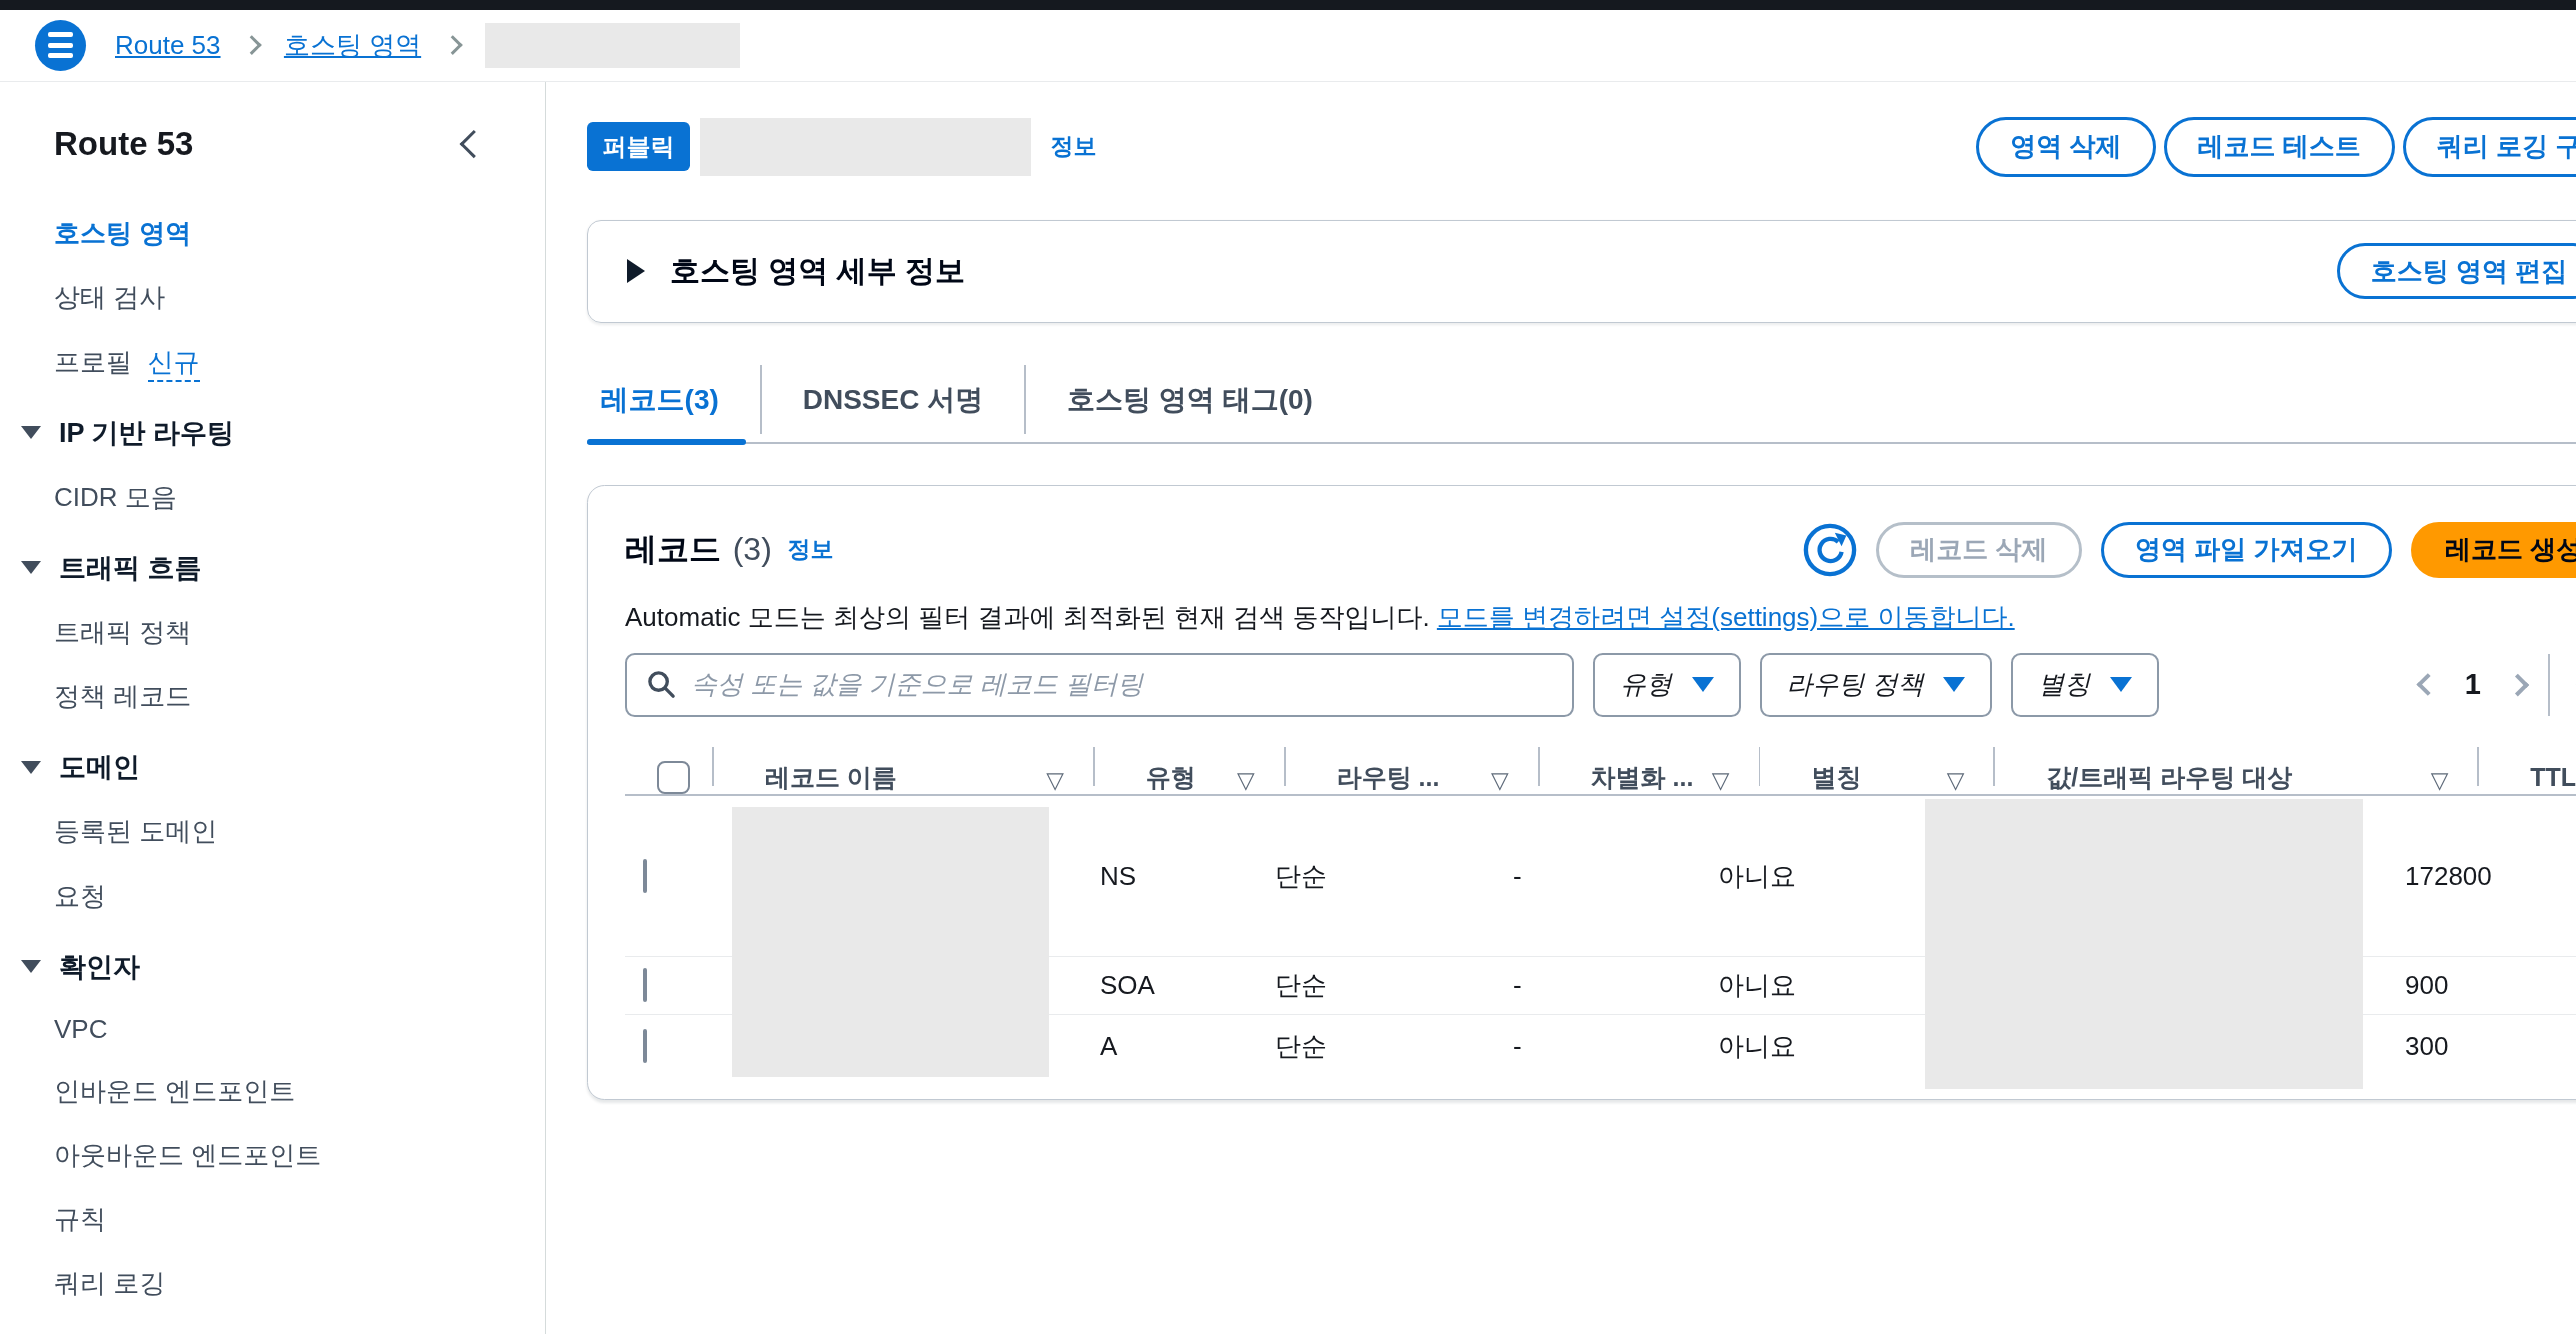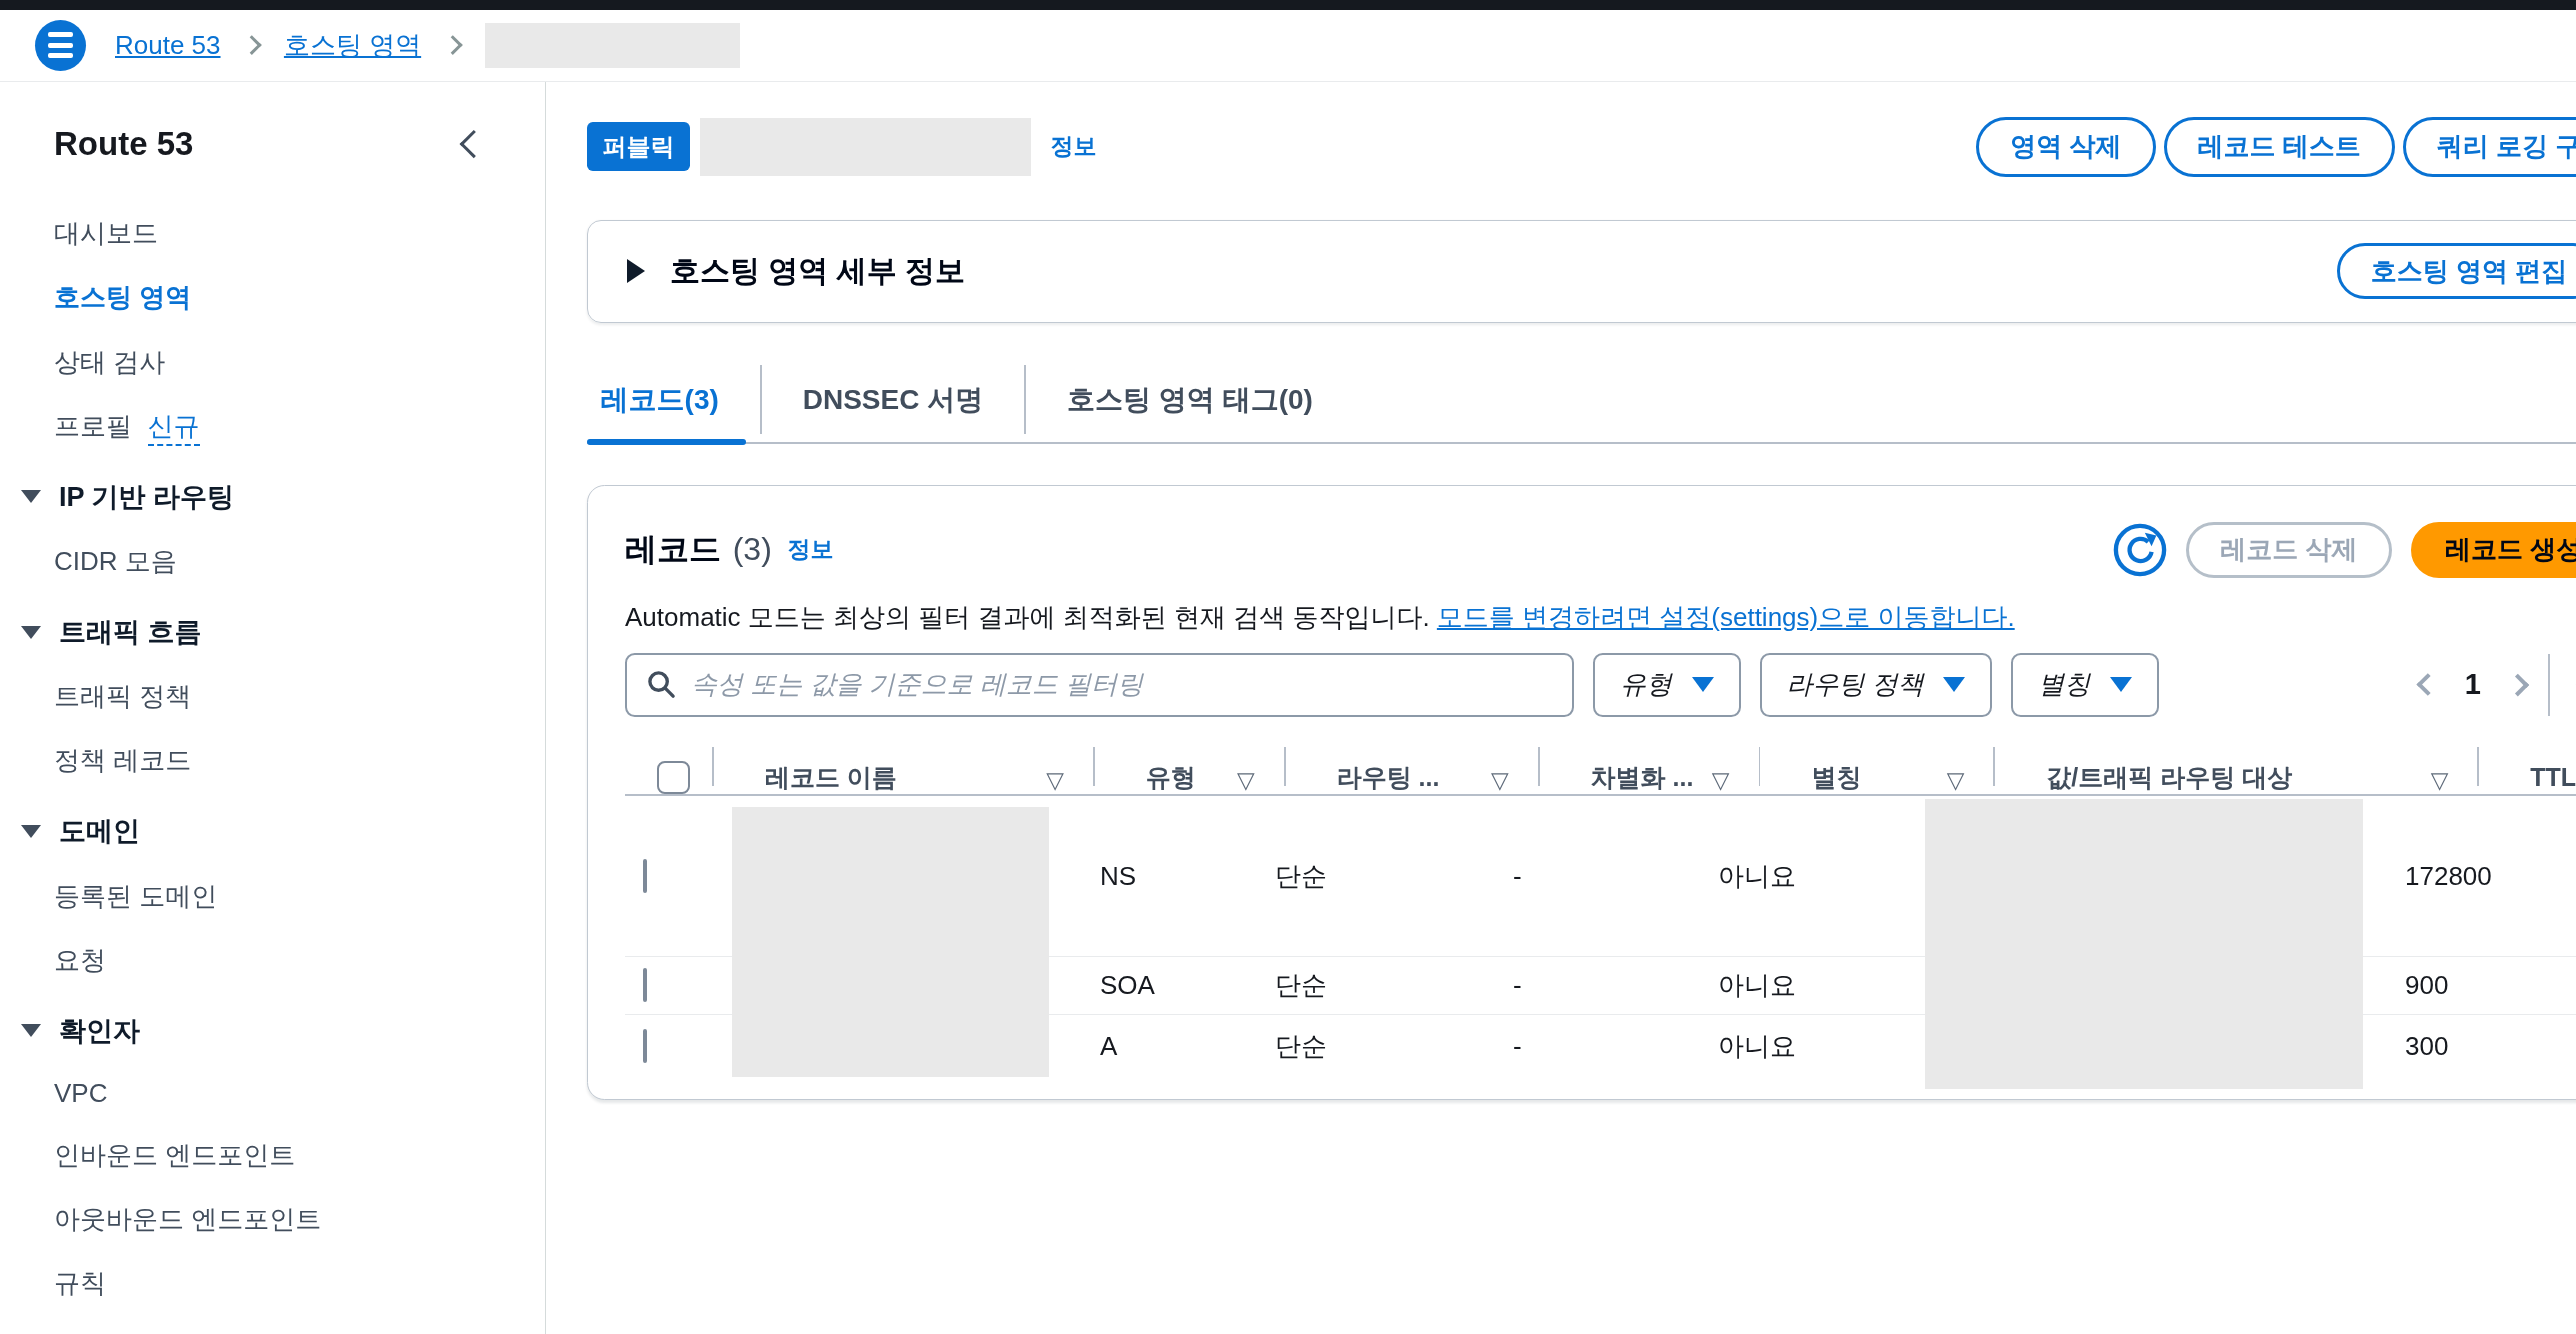--- a/index.html
+++ b/index.html
@@ -151,21 +151,20 @@
 </div>
 
 <div class="layout">
 
   <div class="sidebar">
     <div class="sidebar-header">
       <span class="sidebar-title">Route 53</span>
       <span class="collapse-btn"></span>
     </div>
     <div class="nav">
-      <div class="nav-item">대시보드</div>
       <div class="nav-item active">호스팅 영역</div>
       <div class="nav-item">상태 검사</div>
       <div class="nav-item">
         <span>프로필</span><span class="badge-new">신규</span>
       </div>
       <div class="nav-section">
         <span class="caret-down"></span>
         <span>IP 기반 라우팅</span>
       </div>
       <div class="nav-item">CIDR 모음</div>
@@ -229,20 +228,21 @@
         <span class="card-info">정보</span>
         <div class="card-actions">
           <div class="refresh-btn">
             <svg width="54" height="54" viewBox="0 0 56 56">
               <circle cx="28" cy="28" r="25" fill="none" stroke="#0972d3" stroke-width="4.5"></circle>
               <path d="M 36.5 19.5 A 11.5 11.5 0 1 0 40 30" fill="none" stroke="#0972d3" stroke-width="4.5"></path>
               <polygon points="33,10 45,13 40,24" fill="#0972d3"></polygon>
             </svg>
           </div>
           <button class="btn btn-disabled">레코드 삭제</button>
+          <button class="btn">영역 파일 가져오기</button>
           <button class="btn btn-primary">레코드 생성</button>
         </div>
       </div>
 
       <div class="card-desc">
         <span>Automatic 모드는 최상의 필터 결과에 최적화된 현재 검색 동작입니다.</span>
         <span class="desc-link">모드를 변경하려면 설정(settings)으로 이동합니다.</span>
       </div>
 
       <div class="filter-row">

